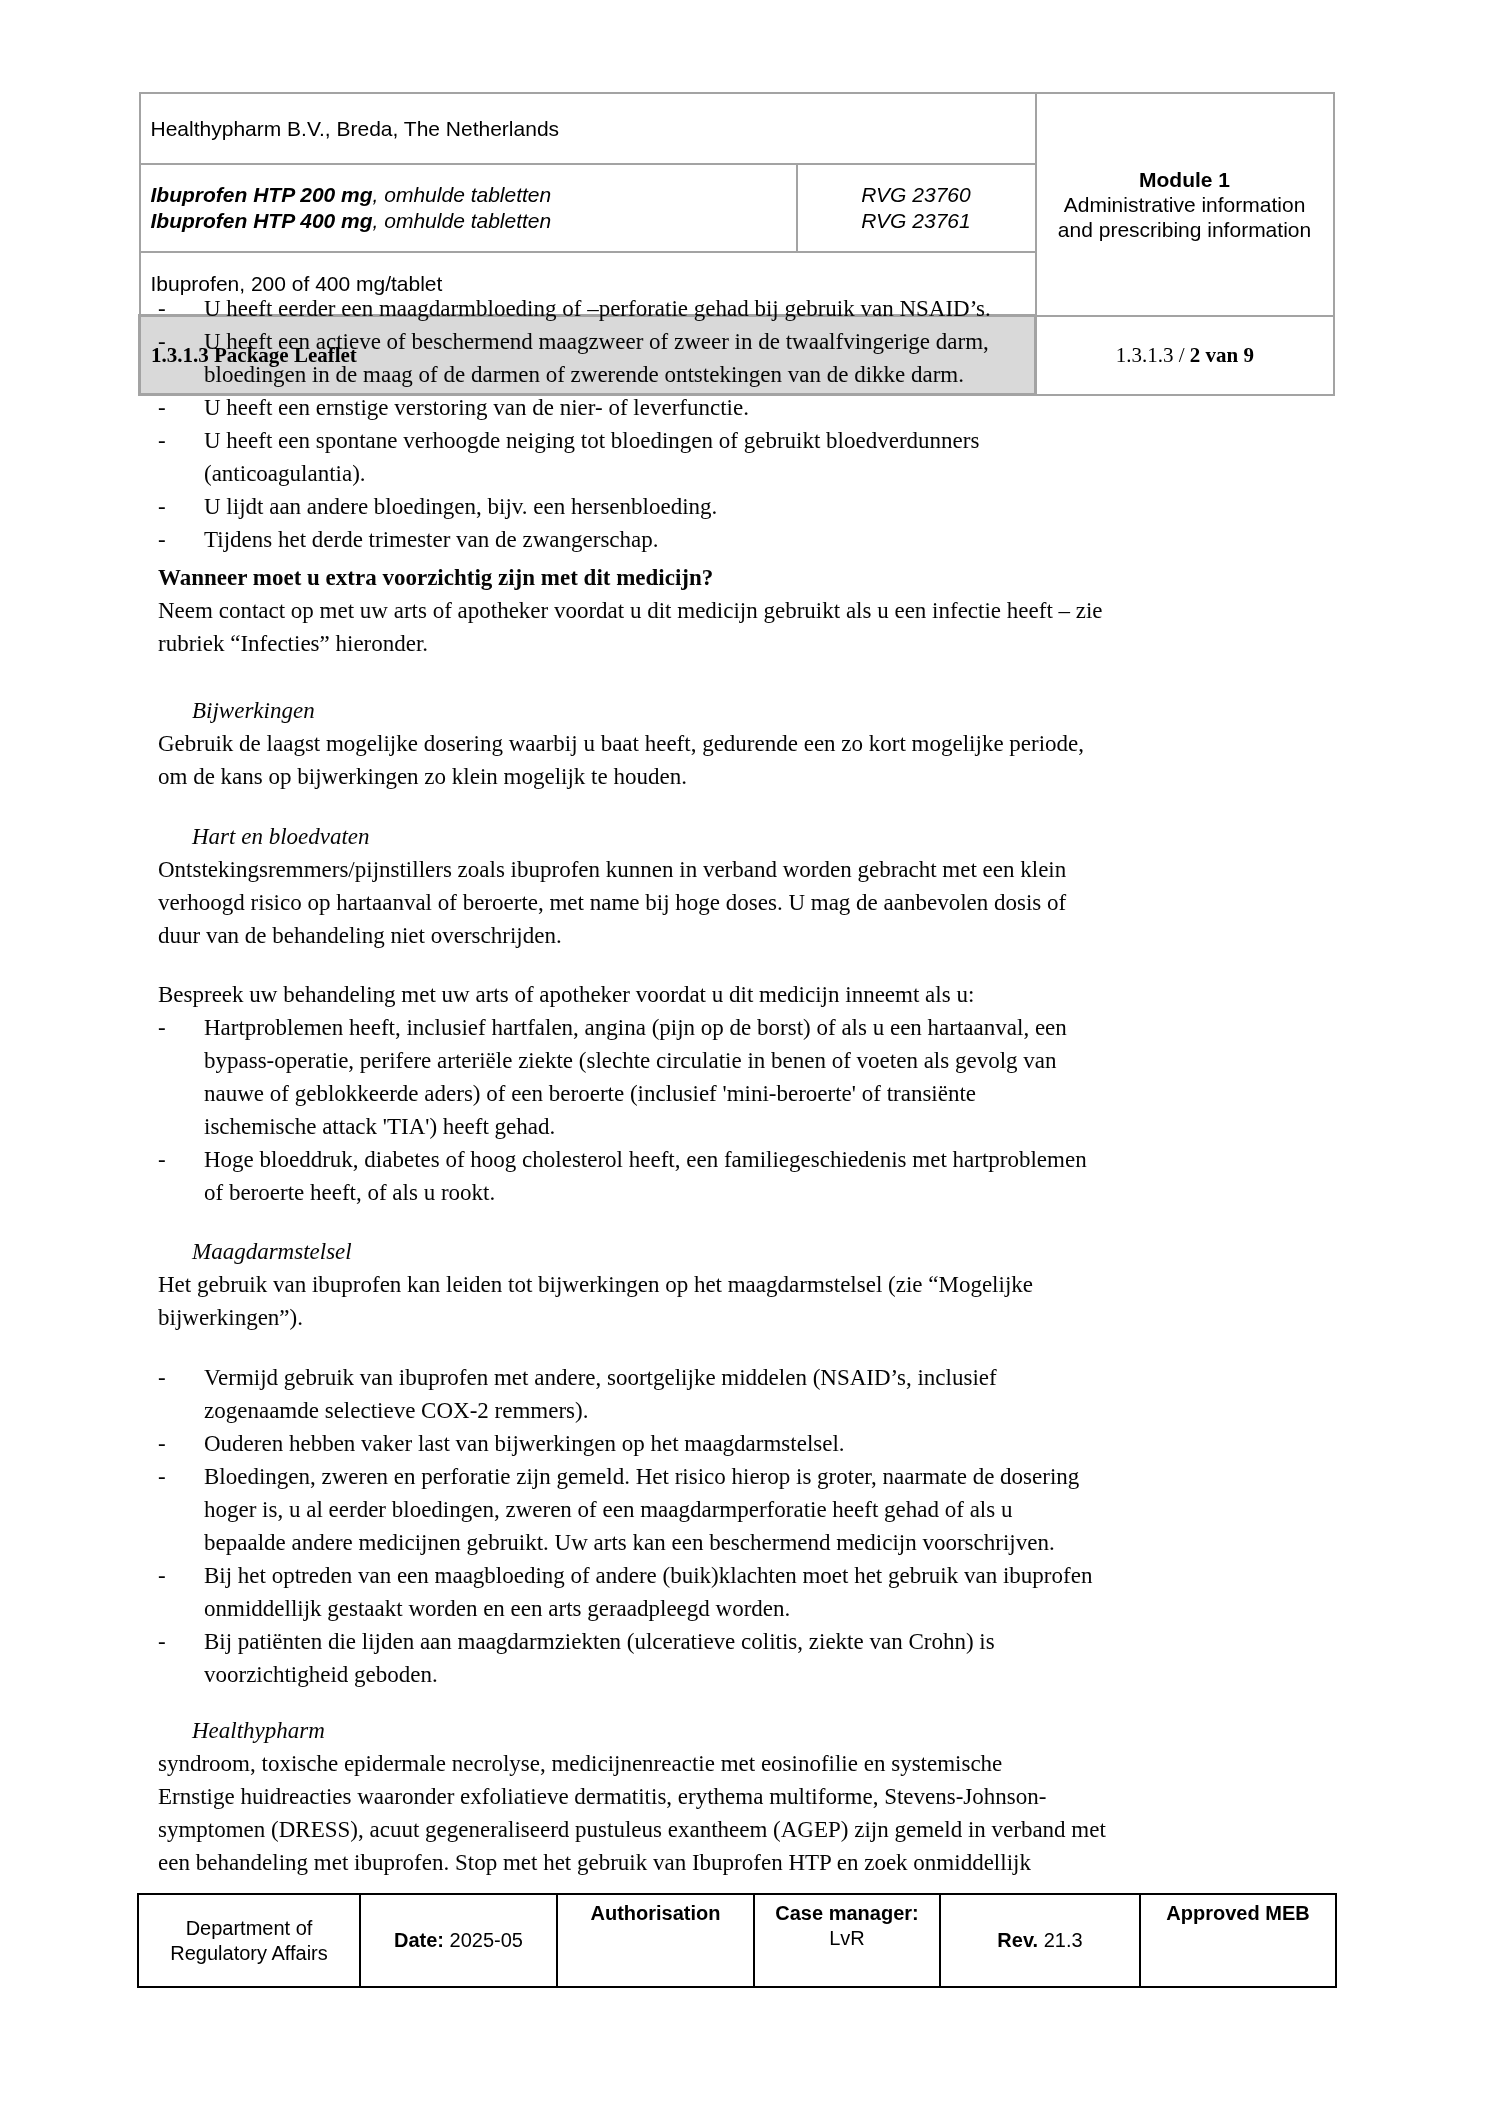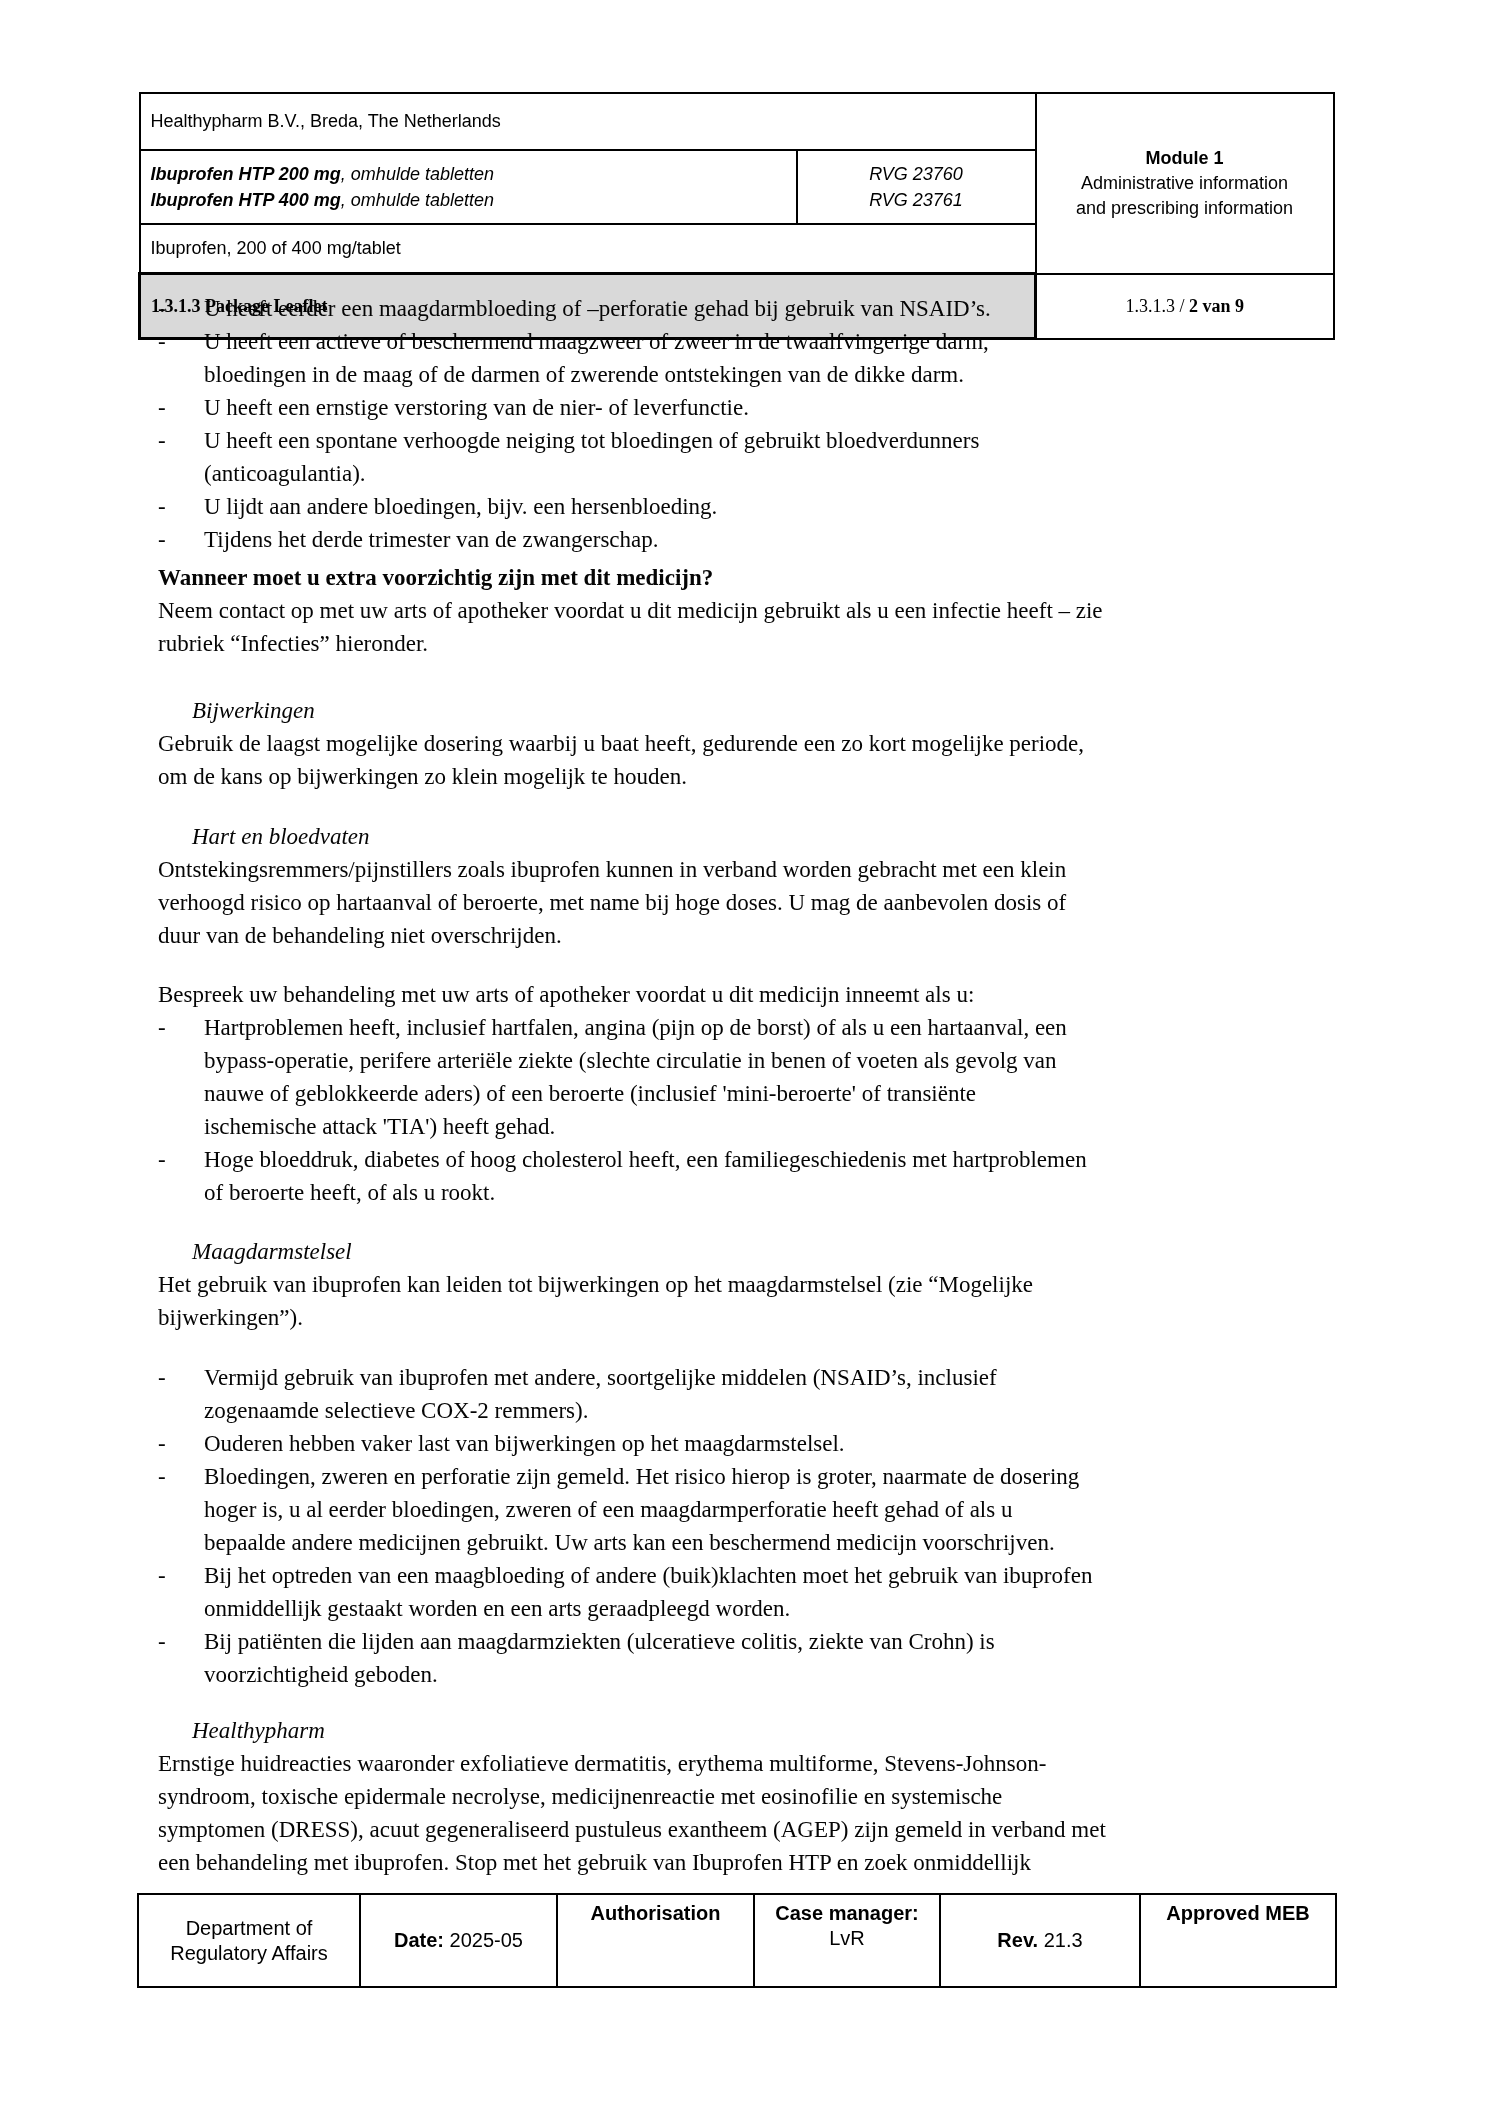--- a/index.html
+++ b/index.html
@@ -11,23 +11,23 @@
     font-family:"Liberation Sans", sans-serif;
     overflow:hidden;
   }
 
   
   table.hdr {
     position:absolute; left:138px; top:92px; width:1194px;
     border-collapse:collapse; table-layout:fixed;
   }
   table.hdr td {
-    border:2px solid #000000;
-    padding:9px 10px;
-    font-size:18px;
+    border:2px solid #a3a3a3;
+    padding:16px 10px;
+    font-size:21px;
     vertical-align:middle;
     overflow:hidden;
   }
   .r1 td { height:37px; }
   .r2 td { height:54px; }
   .r3 td { height:29px; }
   .r4 td { height:44px;font-family:Liberation Serif, serif; }
   .product-line { line-height:26px; white-space:nowrap; }
   .product-name { font-weight:bold; font-style:italic; }
   .product-suffix { font-style:italic; }
@@ -301,22 +301,22 @@
         <div class="lrow">
           <span class="dash"></span>
           <span class="li-text">voorzichtigheid geboden.</span>
         </div>
       </div>
 
     <div class="sec6">
       <div class="sec-h-italic">Healthypharm</div>
       <div>
 
-      <div class="line">Ernstige huidreacties waaronder exfoliatieve dermatitis, erythema multiforme, Stevens-Johnson-</div>
-          <div class="line">syndroom, toxische epidermale necrolyse, medicijnenreactie met eosinofilie en systemische</div>
+      <div class="line">syndroom, toxische epidermale necrolyse, medicijnenreactie met eosinofilie en systemische</div>
+          <div class="line">Ernstige huidreacties waaronder exfoliatieve dermatitis, erythema multiforme, Stevens-Johnson-</div>
           <div class="line">symptomen (DRESS), acuut gegeneraliseerd pustuleus exantheem (AGEP) zijn gemeld in verband met</div>
           <div class="line">een behandeling met ibuprofen. Stop met het gebruik van Ibuprofen HTP en zoek onmiddellijk</div>
         </div>
     </div>
 
   </div>
 
   <table class="ftr">
     <colgroup>
       <col style="width:222px">

